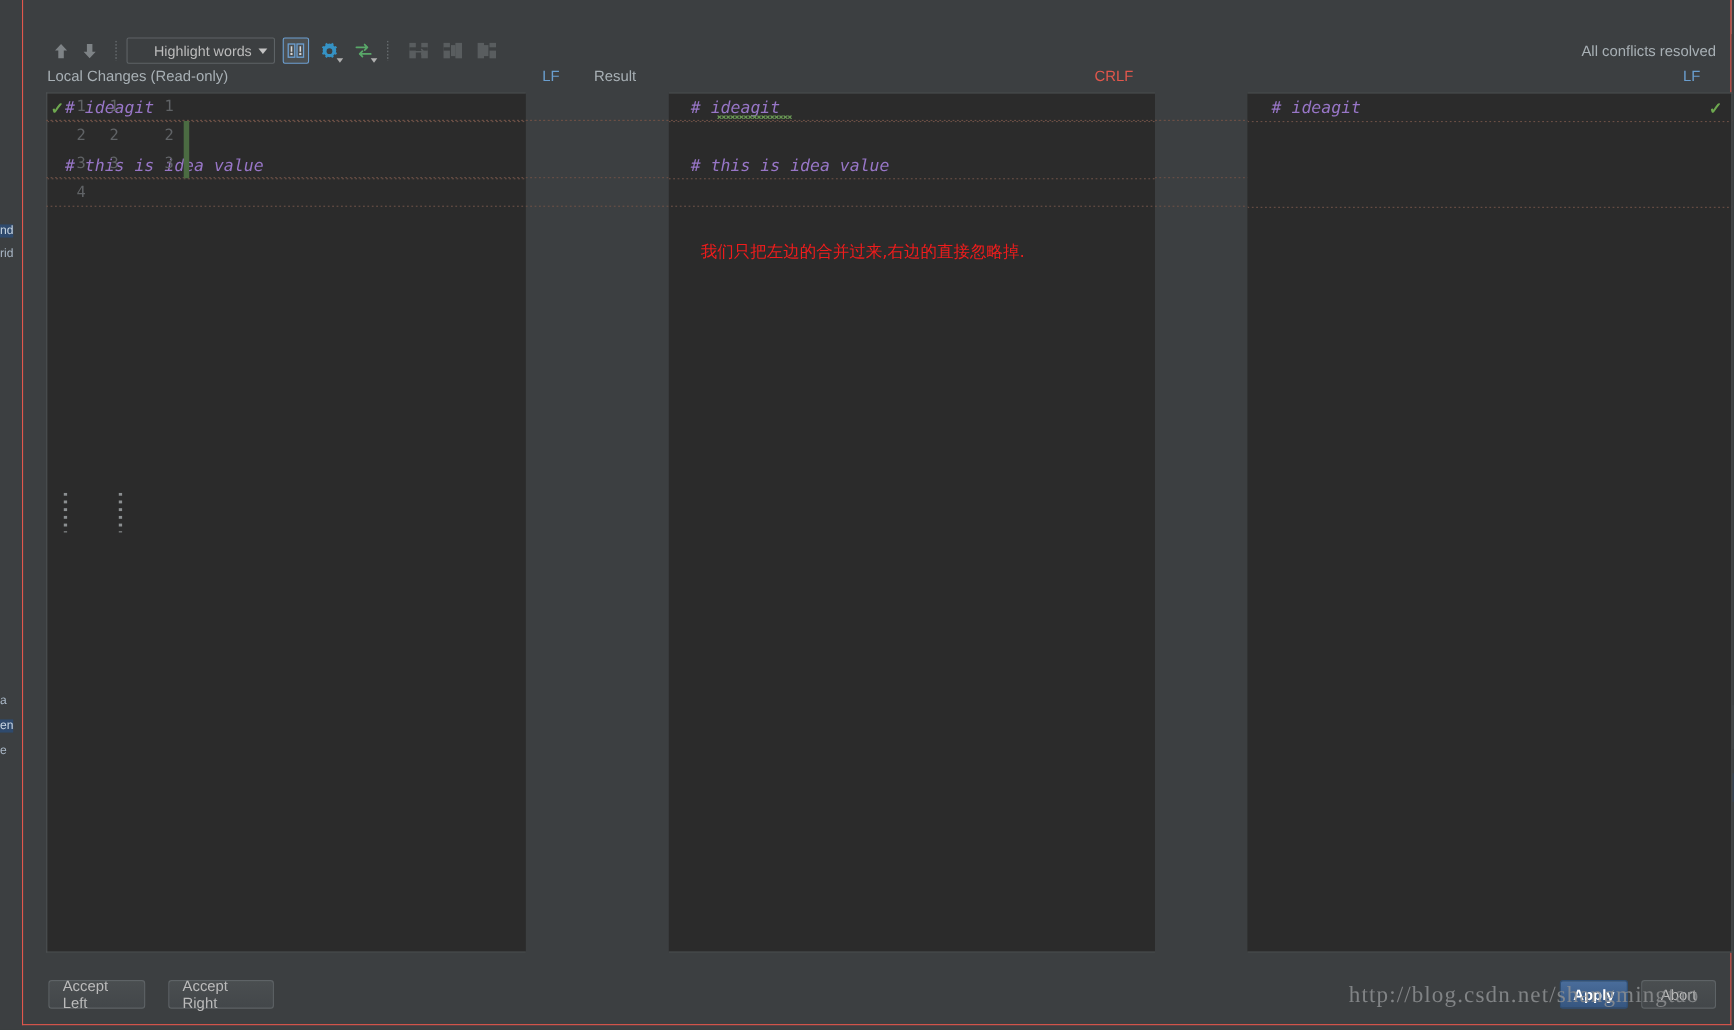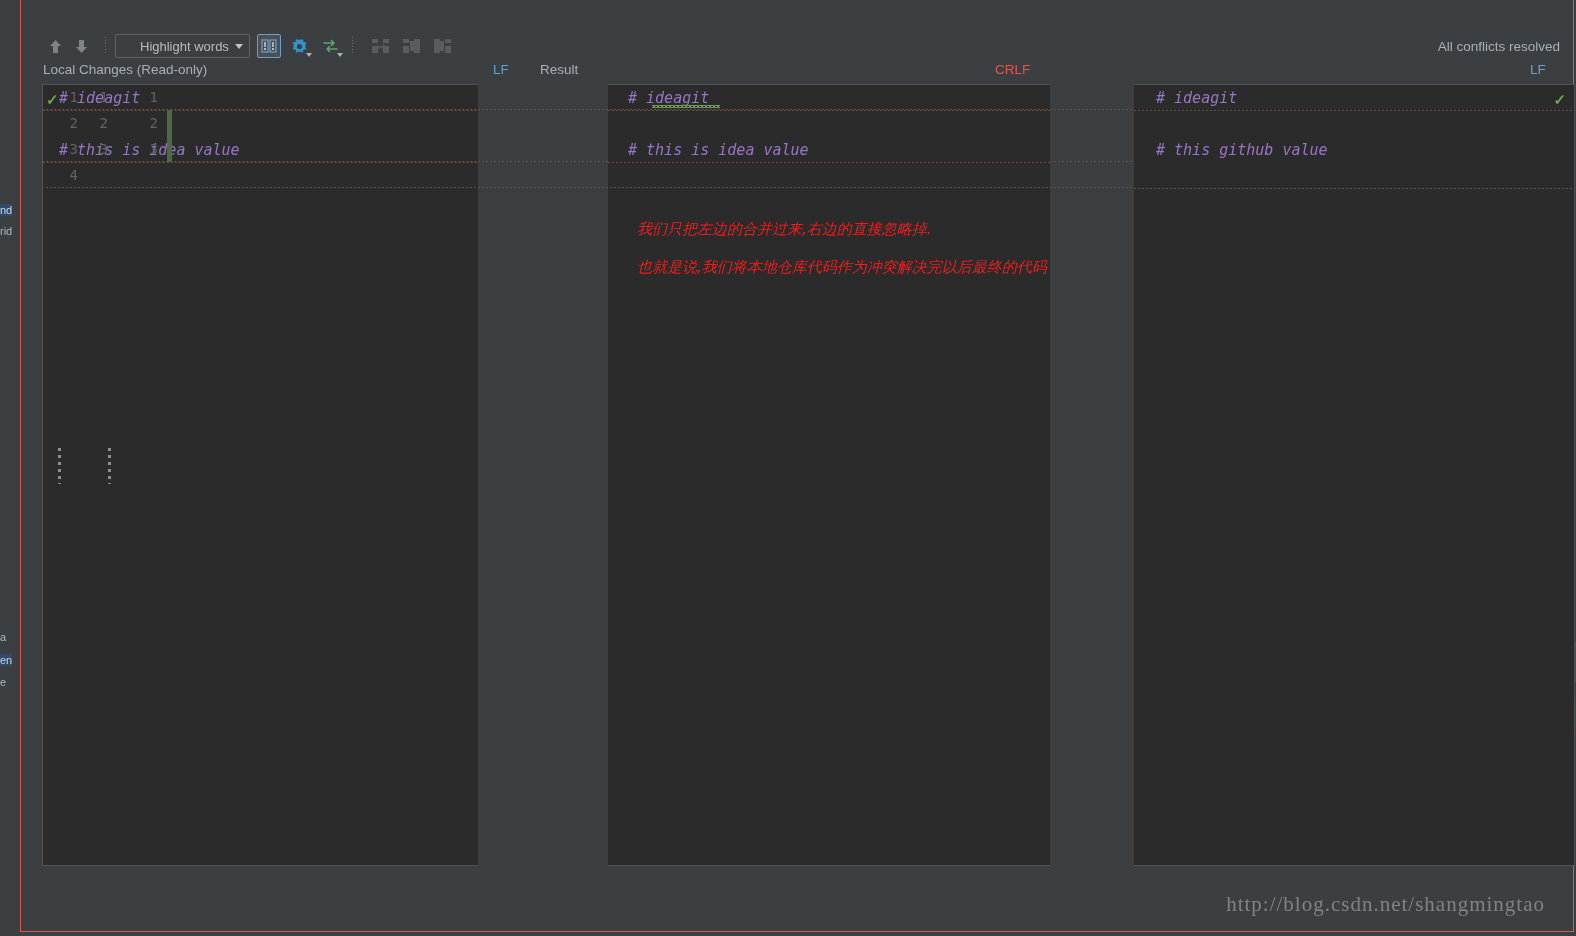--- a/index.html
+++ b/index.html
@@ -257,21 +257,20 @@
   
   #annotation {
     position: absolute;
     left: 616px; top: 210px;
     width: 430px;
     color: #f01c1c;
     font-size: 15px;
     font-family: "DejaVu Sans", sans-serif;
     line-height: 38px;
     white-space: nowrap;
-    font-style: italic;
   }
 
   
   #btn-bar { position: absolute; left: 1px; bottom: 1px; width: 1552px; height: 64px; }
   .btn {
     position: absolute;
     height: 26px;
     min-width: 62px;
     padding: 0 12px;
     border: 1px solid #5e6366;
@@ -473,27 +472,31 @@
       <div class="sep-dotted" style="top:25px;"></div>
       <div class="sep-dotted" style="top:103px;"></div>
       <div class="splitter-dots" style="left:16px; top:364px;"></div>
     </div>
 
     <div class="pane" id="pane-right">
       <div class="code-line" style="top:0px;  left:22px;"># ideagit</div>
       <div class="check-mark" style="right:8px; top:7px;">✓</div>
       <div class="sep-dotted" style="top:25px;"></div>
       <div class="code-line" style="top:26px; left:22px;"></div>
-      <div class="code-line" style="top:52px; left:22px;"># this github value</div>
       <div class="code-line" style="top:78px; left:22px;"></div>
       <div class="sep-dotted" style="top:103px;"></div>
     </div>
 
   </div>
 
   <div id="annotation">
     <div>我们只把左边的合并过来,右边的直接忽略掉.</div>
-    <div>也就是说,我们将本地仓库代码作为冲突解决完以后最终的代码</div>
   </div>
 
+  <div id="btn-bar">
+    <div class="btn" id="btn-accept-left">Accept Left</div>
+    <div class="btn" id="btn-accept-right">Accept Right</div>
+    <div class="btn primary" id="btn-apply">Apply</div>
+    <div class="btn" id="btn-abort">Abort</div>
+  </div>
 
   <div id="watermark">http://blog.csdn.net/shangmingtao</div>
 </div>
 
 </body></html>

